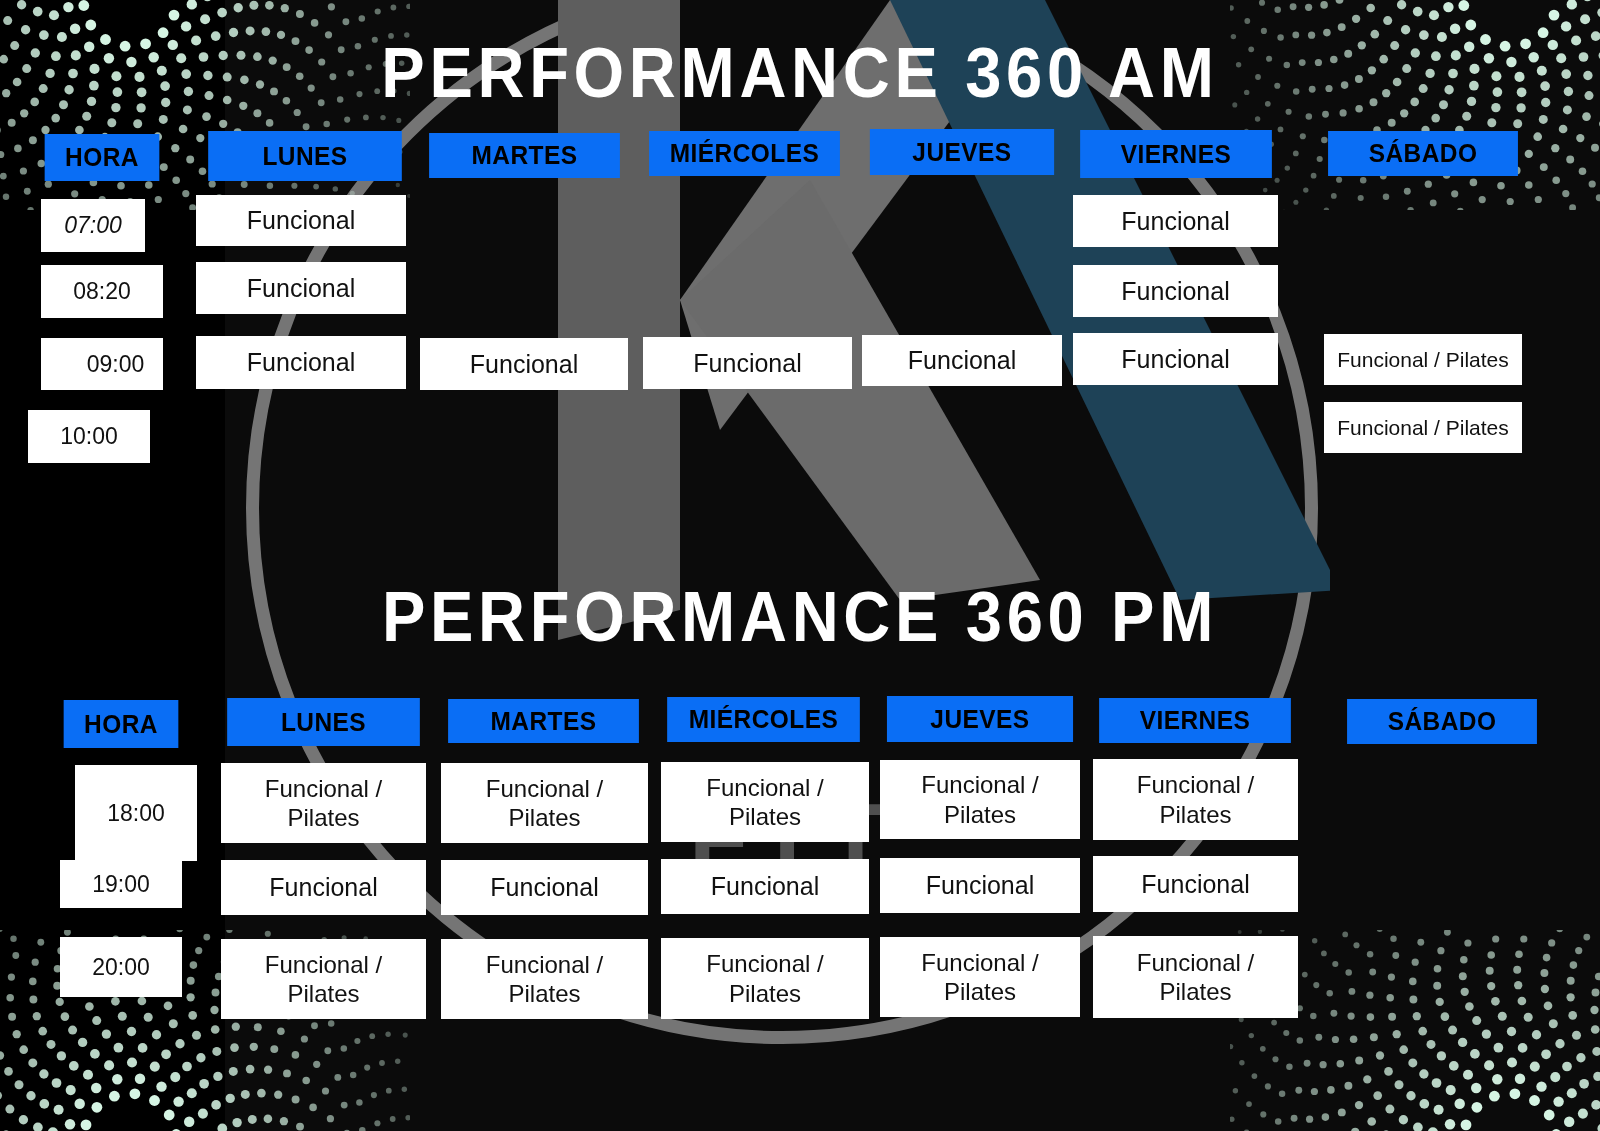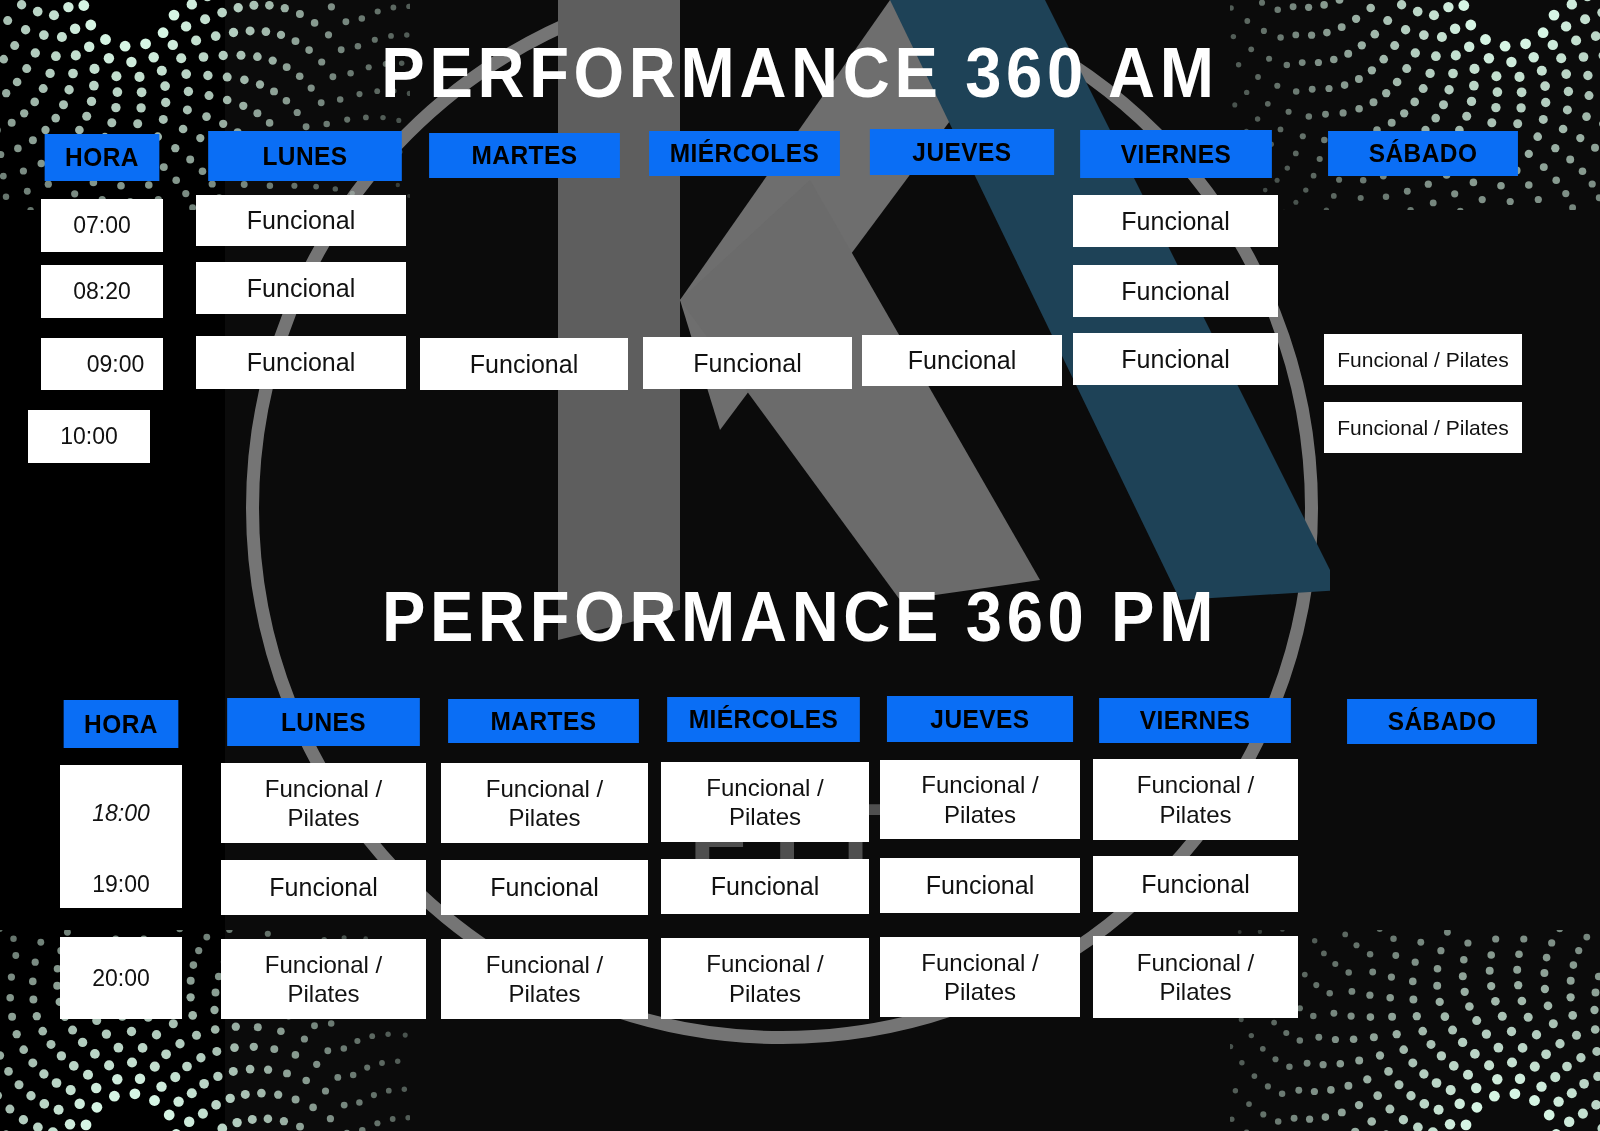--- a/index.html
+++ b/index.html
@@ -2502,21 +2502,21 @@
   <div class="grid">
 
     <div class="hdr" style="left:41px;top:134px;width:122px;height:47px;">HORA</div>
     <div class="hdr" style="left:202px;top:131px;width:206px;height:50px;">LUNES</div>
     <div class="hdr" style="left:423px;top:133px;width:203px;height:45px;">MARTES</div>
     <div class="hdr" style="left:643px;top:131px;width:203px;height:45px;">MIÉRCOLES</div>
     <div class="hdr" style="left:864px;top:129px;width:196px;height:46px;">JUEVES</div>
     <div class="hdr" style="left:1074px;top:130px;width:204px;height:48px;">VIERNES</div>
     <div class="hdr" style="left:1322px;top:131px;width:202px;height:45px;">SÁBADO</div>
 
-    <div class="cell hour" style="left:41px;top:199px;width:122px;height:53px;">07:00</div>
+    <div class="cell hour" style="left:41px;top:199px;width:104px;height:53px;font-style:italic;">07:00</div>
     <div class="cell hour" style="left:41px;top:265px;width:122px;height:53px;">08:20</div>
     <div class="cell hour" style="left:41px;top:338px;width:122px;height:52px;padding-left:31px;">09:00</div>
     <div class="cell hour" style="left:28px;top:410px;width:122px;height:53px;">10:00</div>
 
     <div class="cell" style="left:196px;top:195px;width:210px;height:51px;">Funcional</div>
     <div class="cell" style="left:196px;top:262px;width:210px;height:52px;">Funcional</div>
     <div class="cell" style="left:196px;top:336px;width:210px;height:53px;">Funcional</div>
 
     <div class="cell" style="left:420px;top:338px;width:208px;height:52px;">Funcional</div>
 
@@ -2537,23 +2537,23 @@
   <div class="grid">
 
     <div class="hdr" style="left:60px;top:700px;width:122px;height:48px;">HORA</div>
     <div class="hdr" style="left:221px;top:698px;width:205px;height:48px;">LUNES</div>
     <div class="hdr" style="left:442px;top:699px;width:203px;height:44px;">MARTES</div>
     <div class="hdr" style="left:661px;top:697px;width:205px;height:45px;">MIÉRCOLES</div>
     <div class="hdr" style="left:881px;top:696px;width:198px;height:46px;">JUEVES</div>
     <div class="hdr" style="left:1093px;top:698px;width:204px;height:45px;">VIERNES</div>
     <div class="hdr" style="left:1341px;top:699px;width:202px;height:45px;">SÁBADO</div>
 
-    <div class="cell hour" style="left:60px;top:765px;width:122px;height:96px;font-style:italic;">18:00</div>
+    <div class="cell hour" style="left:75px;top:765px;width:122px;height:96px;">18:00</div>
     <div class="cell hour" style="left:60px;top:860px;width:122px;height:48px;">19:00</div>
-    <div class="cell hour" style="left:60px;top:937px;width:122px;height:82px;">20:00</div>
+    <div class="cell hour" style="left:60px;top:937px;width:122px;height:60px;">20:00</div>
 
     <div class="cell two" style="left:221px;top:763px;width:205px;height:80px;">Funcional /<br>Pilates</div>
     <div class="cell two" style="left:441px;top:763px;width:207px;height:80px;">Funcional /<br>Pilates</div>
     <div class="cell two" style="left:661px;top:762px;width:208px;height:80px;">Funcional /<br>Pilates</div>
     <div class="cell two" style="left:880px;top:760px;width:200px;height:79px;">Funcional /<br>Pilates</div>
     <div class="cell two" style="left:1093px;top:759px;width:205px;height:81px;">Funcional /<br>Pilates</div>
 
     <div class="cell" style="left:221px;top:860px;width:205px;height:55px;">Funcional</div>
     <div class="cell" style="left:441px;top:860px;width:207px;height:55px;">Funcional</div>
     <div class="cell" style="left:661px;top:859px;width:208px;height:55px;">Funcional</div>

